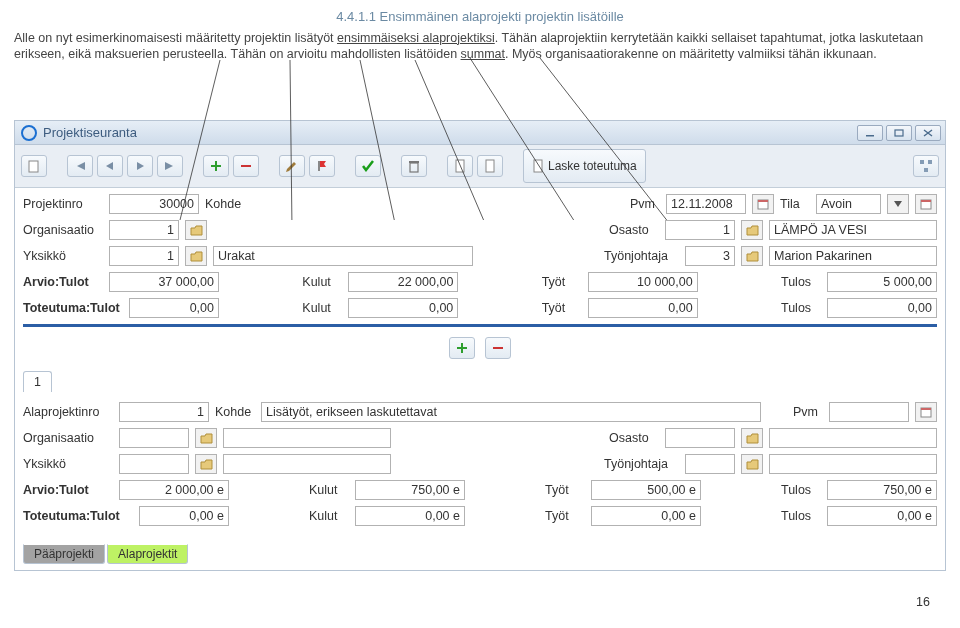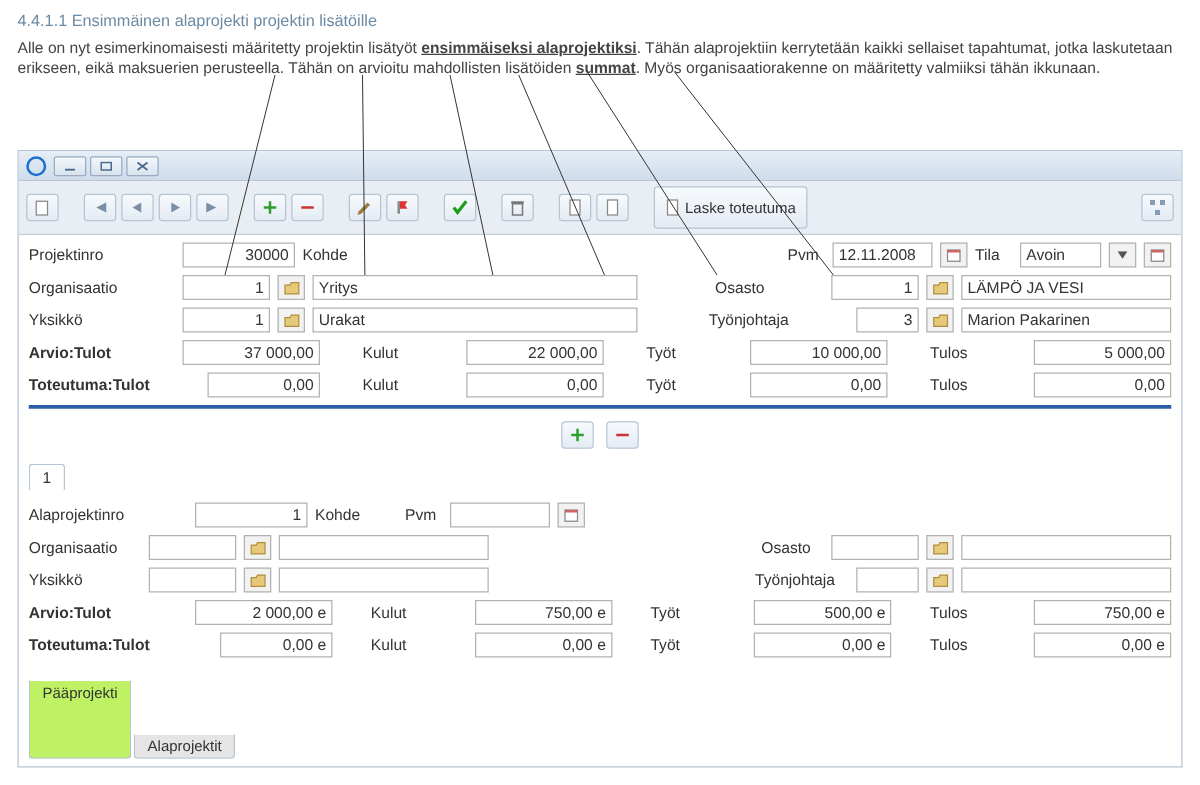--- a/index.html
+++ b/index.html
@@ -6,23 +6,23 @@
   body {
     margin: 0;
     padding: 0;
     font-family: Arial, sans-serif;
     font-size: 12px;
     background: #fff;
     color: #333;
     width: 960px;
   }
   .doc-text { padding: 8px 14px 2px 14px; font-size: 12.5px; line-height: 1.35; }
-  .doc-heading { color: #6b8aa3; font-size: 13px; margin-bottom: 4px; }
+  .doc-heading { color: #6b8aa3; font-size: 13px; margin-bottom: 4px; text-align: center; }
   .doc-body { color: #444; }
-  .u { text-decoration: underline; font-weight: bold; }
+  .u { text-decoration: underline; font-weight: normal; }
 
   .lines-zone { position: relative; height: 55px; }
   .lines-zone svg { position: absolute; left: 0; top: -55px; width: 960px; height: 210px; pointer-events: none; }
 
   .app-window { margin: 0 14px 10px 14px; border: 1px solid #b7c4d3; background: #fff; }
   .titlebar {
     display: flex; align-items: center;
     background: linear-gradient(#e6eef6, #cfdceb);
     border-bottom: 1px solid #b7c4d3;
     padding: 2px 4px;
@@ -61,45 +61,45 @@
 
   .form-area { padding: 6px 8px 10px 8px; }
   .row { display:flex; align-items:center; gap:6px; margin-bottom:6px; }
   .lbl { font-size: 12.5px; color:#333; }
   .lbl.strong { font-weight: bold; }
   .inp {
     height: 20px; border:1px solid #b2b2b2;
     padding: 0 4px; font-size:12.5px; display:flex; align-items:center;
     background:#fff; overflow:hidden; white-space:nowrap;
   }
-  .inp.input-right { justify-content:flex-end;margin-left:37px; }
+  .inp.input-right { justify-content:flex-end; }
   .ic-btn {
     width: 22px; height: 20px;
     border:1px solid #b2b2b2; background:#f2f2f2;
     display:flex; align-items:center; justify-content:center;
   }
   .sep { height:3px; background:#2b5ea5; margin: 6px 0 10px 0; }
   .mini-toolbar { display:flex; justify-content:center; gap:10px; margin: 4px 0 12px 0; }
   .tab-strip { display:flex; align-items:flex-end; gap:0; margin-bottom:10px; }
   .tab {
     padding:3px 10px;
     border:1px solid #b7c4d3; border-bottom:none;
     background:#eef3f8; font-size:12.5px;
     border-radius:3px 3px 0 0;
   }
   .tab.active { background:#fff; font-weight:normal; }
   .bottom-tabs { display:flex; gap:2px; padding:2px 8px 6px 8px; }
   .btab {
     padding:2px 10px;
     border:1px solid #b7c4d3;
-    background:#bef264; font-size:12px;
+    background:#a3a3a3; font-size:12px;
     border-radius:0 0 3px 3px;
     border-top:1px solid #fff;
   }
-  .btab.active { background:#e5e5e5;margin-top:43px; }
+  .btab.active { background:#bef264; }
 
   .page-number { text-align:right; font-size:12.5px; padding: 14px 30px 10px 0; }
   .w30{width:30px}.w40{width:40px}.w50{width:50px}.w55{width:65px}.w70{width:70px}.w75{width:75px}.w80{width:80px}.w90{width:90px}.w100{width:100px}.w110{width:110px}.w200{width:168px}.w260{width:260px}
 </style>
 </head>
 <body>
 
 <div class="doc-text">
   <div class="doc-heading">4.4.1.1 Ensimmäinen alaprojekti projektin lisätöille</div>
   <div class="doc-body">
@@ -117,20 +117,21 @@
       <line x1="470" y1="48" x2="740" y2="470"></line>
       <line x1="540" y1="48" x2="870" y2="470"></line>
     </g>
   </svg>
 </div>
 
 <div class="app-window">
 
   <div class="titlebar">
     <span class="win-icon"></span>
+    <span class="title-text">Projektiseuranta</span>
     <div class="win-controls">
       <div class="wc">
           <svg width="10" height="8">
             <rect x="1" y="6" width="8" height="1.5" fill="#4a6b8c"></rect>
           </svg>
         </div>
       <div class="wc">
           <svg width="10" height="8">
             <rect x="1" y="1" width="8" height="6" fill="none" stroke="#4a6b8c" stroke-width="1.2"></rect>
           </svg>
@@ -265,21 +266,20 @@
     </div>
 
     <div class="row">
       <div class="lbl w80">Organisaatio</div>
       <div class="inp input-right w70">1</div>
       <div class="ic-btn">
           <svg width="13" height="11">
             <path d="M1 3h4l1-2h6v9H1z" fill="#e6c97a" stroke="#b08f3a"></path>
           </svg>
         </div>
-      <div class="inp w260">Yritys</div>
       <div style="flex:1"></div>
       <div class="lbl w50">Osasto</div>
       <div class="inp input-right w70">1</div>
       <div class="ic-btn">
           <svg width="13" height="11">
             <path d="M1 3h4l1-2h6v9H1z" fill="#e6c97a" stroke="#b08f3a"></path>
           </svg>
         </div>
       <div class="inp w200">LÄMPÖ JA VESI</div>
     </div>
@@ -348,20 +348,21 @@
     </div>
 
     <div class="tab-strip">
       <div class="tab active">1</div>
     </div>
 
     <div class="row">
       <div class="lbl w90">Alaprojektinro</div>
       <div class="inp input-right w90">1</div>
       <div class="lbl w40">Kohde</div>
+      <div class="inp" style="flex:1">Lisätyöt, erikseen laskutettavat</div>
       <div style="width:20px"></div>
       <div class="lbl w30">Pvm</div>
       <div class="inp w80"></div>
       <div class="ic-btn">
           <svg width="12" height="12">
             <rect x="1" y="2" width="10" height="9" fill="#fff" stroke="#888"></rect>
             <rect x="1" y="2" width="10" height="2" fill="#c66"></rect>
           </svg>
         </div>
     </div>

